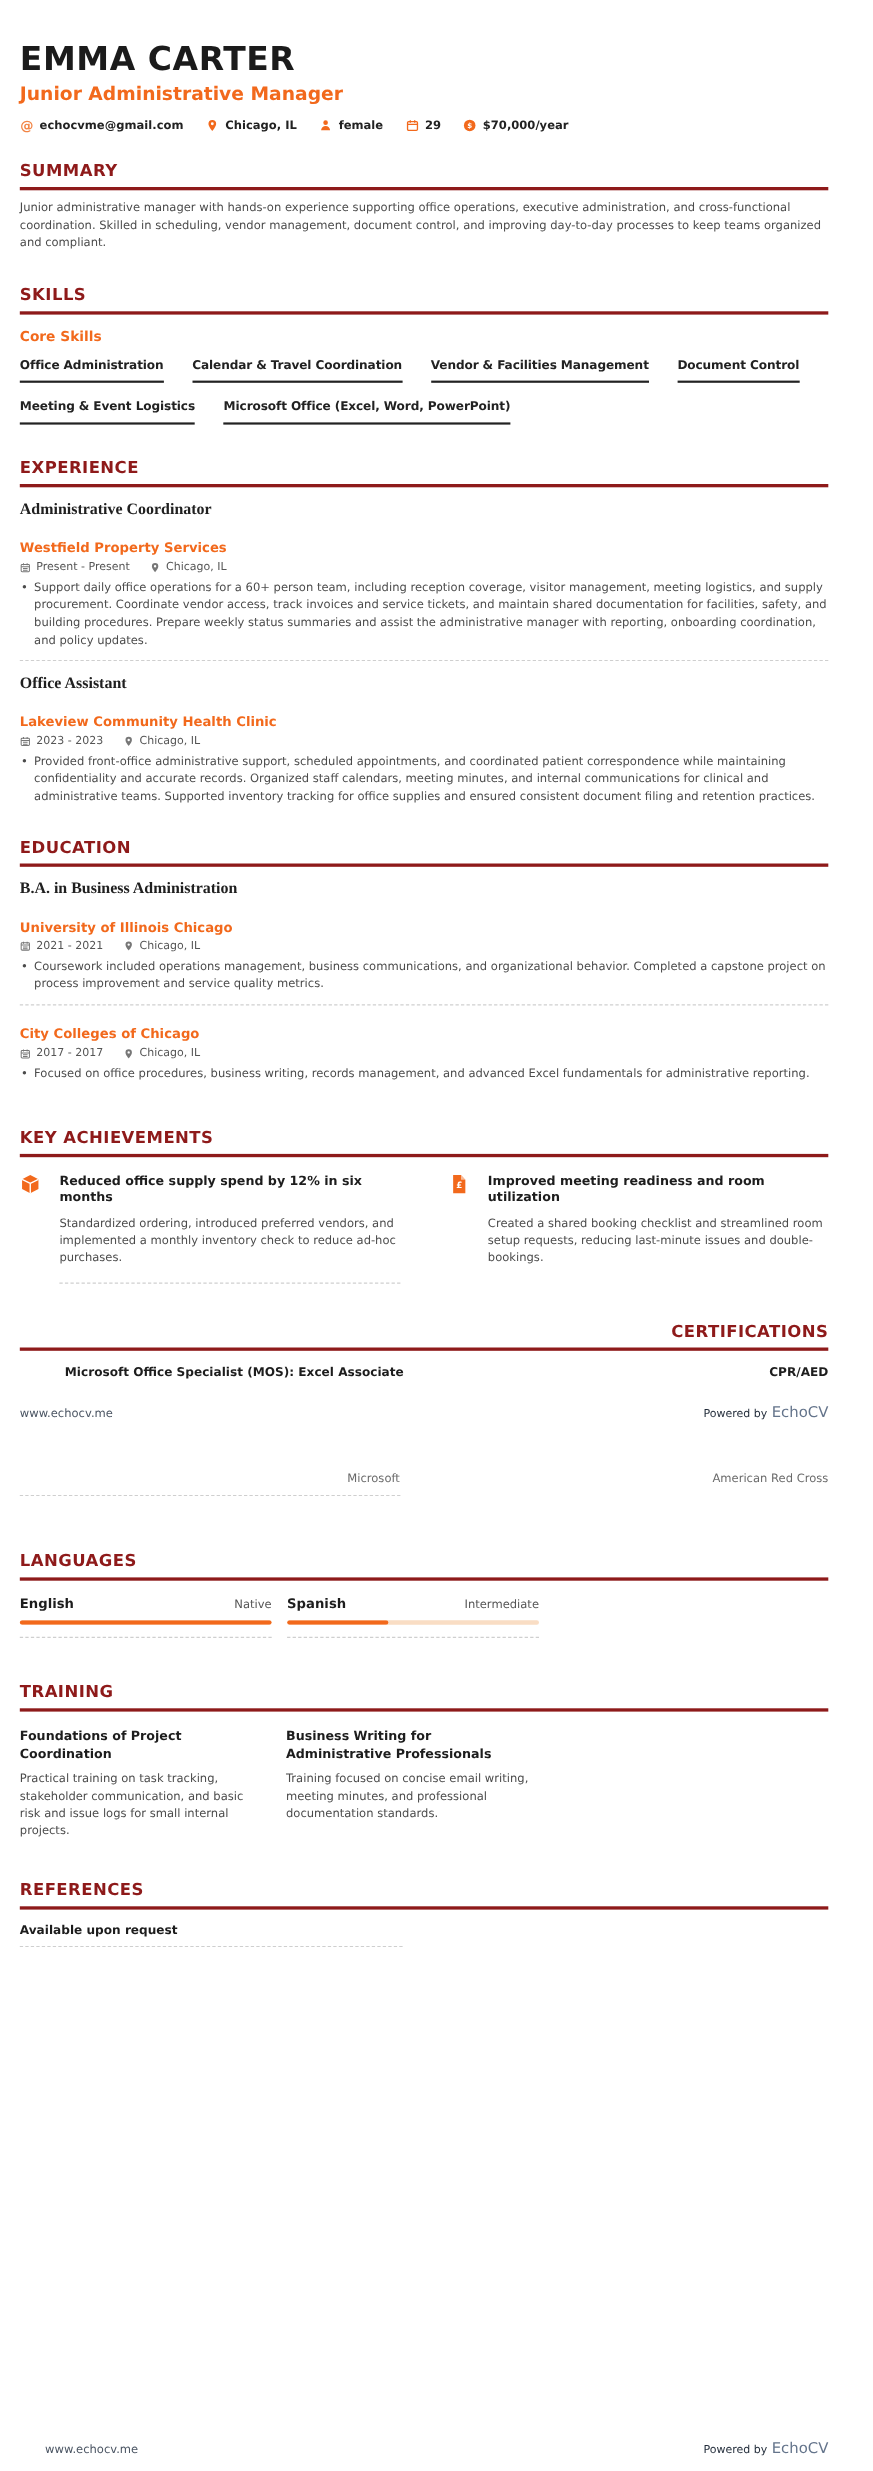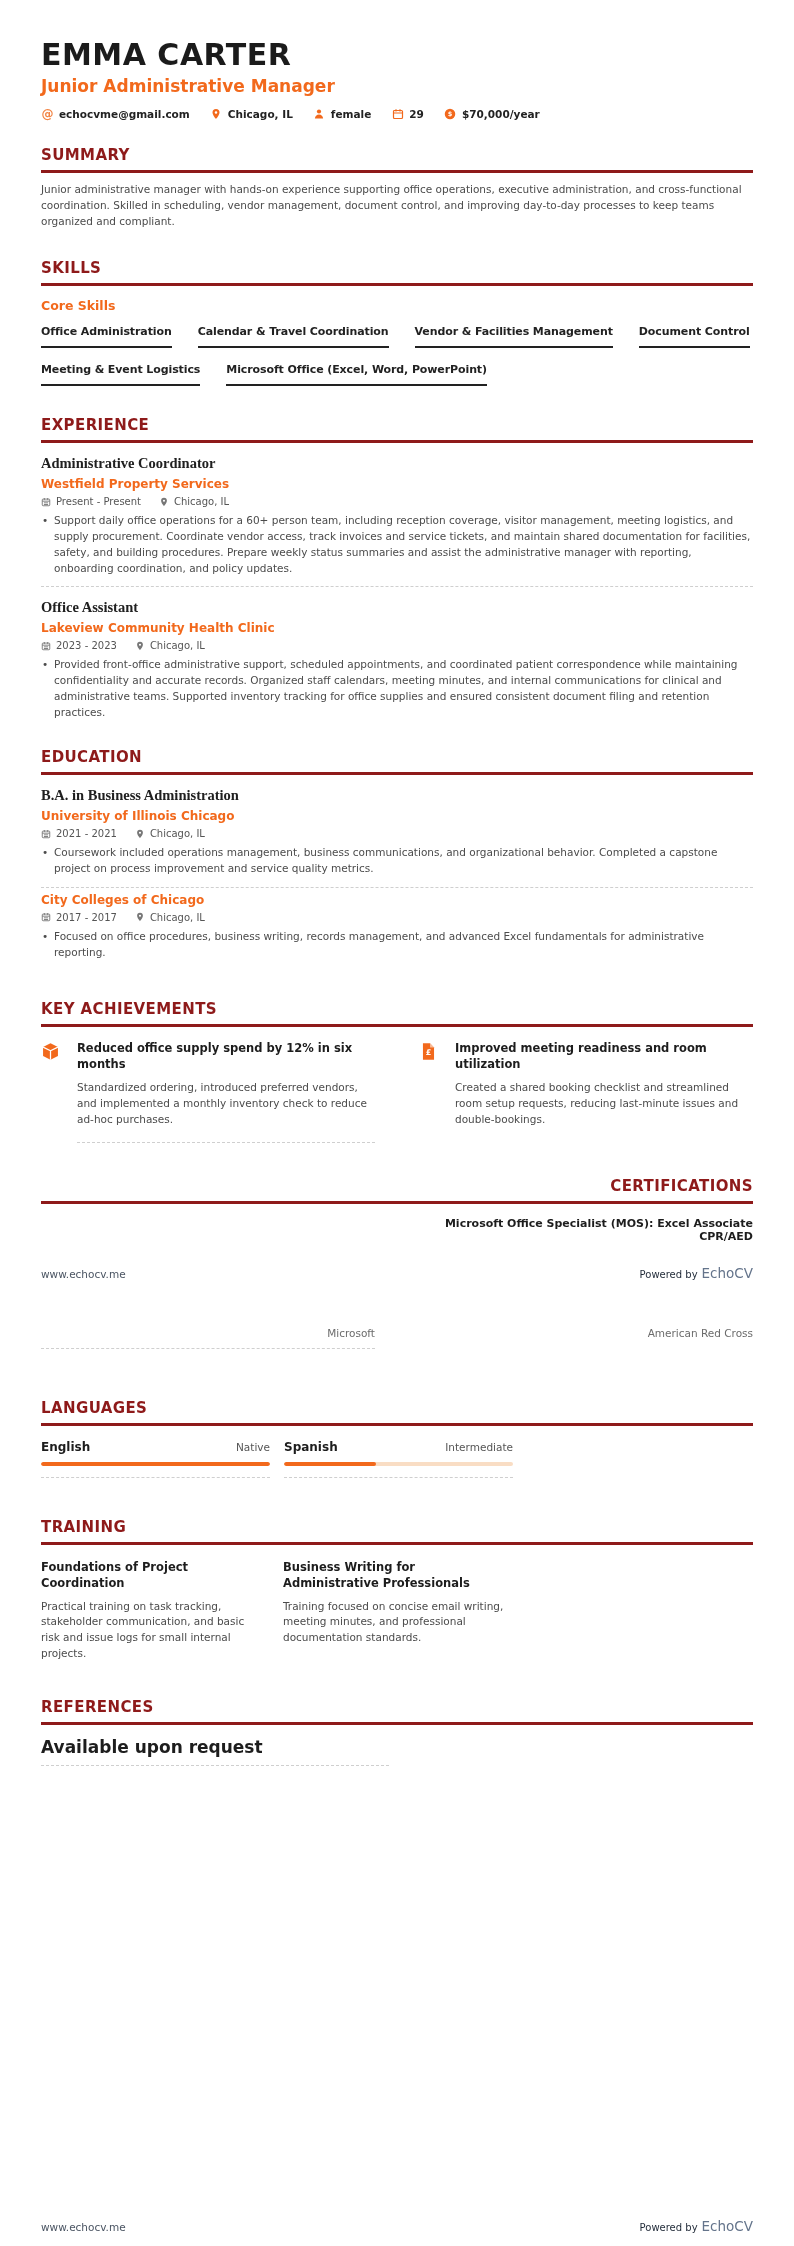--- a/index.html
+++ b/index.html
@@ -12,21 +12,21 @@
     --meta:#555;
     --dash:#cfcfcf;
   }
   *{margin:0;padding:0;box-sizing:border-box;}
   html,body{background:#ffffff;}
   body{font-family:"DejaVu Sans","Liberation Sans",sans-serif;color:var(--ink);}
   .page{
     position:relative;
     width:794px;height:2246px;
     margin:0 auto;background:#fff;
-    padding:38px 41px 0 41px;
+    padding:38px 41px 0 18px;
     overflow:hidden;
   }
   
   .name{font-size:30px;font-weight:800;letter-spacing:.5px;color:#1b1b1b;line-height:1.1;}
   .jobtitle{margin-top:5px;font-size:17px;font-weight:700;color:var(--orange);}
   .contacts{margin-top:11px;display:flex;align-items:center;gap:20px;font-size:10.5px;font-weight:700;color:#222;}
   .contact{display:inline-flex;align-items:center;gap:5px;}
   .cicon{display:inline-flex;align-items:center;justify-content:center;width:13px;height:13px;}
   .cicon svg{width:12px;height:12px;display:block;}
   .at-glyph{color:#f28444;font-size:12px;font-weight:700;line-height:1;}
@@ -50,37 +50,37 @@
   .para{margin-top:9px;}
   
   .group-label{margin-top:12px;font-size:12.5px;font-weight:700;color:var(--orange);}
   .skill-list{margin-top:12px;display:flex;flex-wrap:wrap;column-gap:26px;row-gap:15px;max-width:712px;}
   .skill{
     font-size:11px;font-weight:700;color:#222;letter-spacing:-0.1px;
     padding-bottom:8px;border-bottom:2px solid #222;
   }
   
   .item-title{margin-top:12px;font-size:14.5px;font-weight:700;color:#202020;font-family:Liberation Serif, serif;}
-  .item-org{margin-top:5px;font-size:12px;font-weight:700;color:var(--orange);}
+  .item-org{margin-top:19px;font-size:12px;font-weight:700;color:var(--orange);}
   .meta{margin-top:5px;display:flex;align-items:center;gap:18px;font-size:10px;color:var(--meta);}
   .meta-chunk{display:inline-flex;align-items:center;gap:5px;}
   .meta-chunk svg{width:10px;height:10px;display:block;}
   .bullet{position:relative;padding-left:13px;margin-top:6px;}
   .bullet::before{content:"•";position:absolute;left:1px;top:0;color:var(--body);}
   .dashed{border-bottom:1px dashed var(--dash);}
   .entry-divider{margin-top:10px;margin-bottom:2px;}
   
   .ach-grid{margin-top:14px;display:grid;grid-template-columns:1fr 1fr;column-gap:44px;}
   .ach-item{display:grid;grid-template-columns:24px 1fr;column-gap:12px;align-items:start;}
   .ach-icon svg{width:19px;height:19px;display:block;margin-top:1px;}
   .ach-title{font-size:11.5px;font-weight:700;line-height:1.35;color:#1d1d1d;}
   .ach-text{margin-top:8px;font-size:10.5px;line-height:1.5;color:var(--body);}
   .ach-underline{border-bottom:1px dashed var(--dash);padding-bottom:14px;}
   
-  .cert-grid{margin-top:13px;display:grid;grid-template-columns:1fr;column-gap:37px;}
+  .cert-grid{margin-top:13px;display:grid;grid-template-columns:1fr 1fr;column-gap:37px;}
   .cert-name{font-size:11px;font-weight:700;color:#1d1d1d;}
   .issuer-grid{margin-top:46px;display:grid;grid-template-columns:1fr 1fr;column-gap:44px;}
   .issuer{font-size:10.5px;color:#6b6b6b;}
   .issuer-underlined{padding-bottom:9px;border-bottom:1px dashed var(--dash);}
   
   .page-footer{display:flex;justify-content:space-between;align-items:baseline;}
   .page-footer.inline-footer{margin-top:22px;}
   .page-footer.bottom-footer{position:absolute;left:41px;right:41px;bottom:12px;}
   .site-link{font-size:10.5px;color:#4b5563;text-decoration:none;}
   .powered{display:inline-flex;align-items:baseline;gap:4px;}
@@ -94,21 +94,21 @@
   .lang-level{font-size:10.5px;color:var(--meta);}
   .lang-bar{margin-top:8px;height:4px;border-radius:2px;background:var(--bar-bg);overflow:hidden;}
   .lang-fill{height:100%;border-radius:2px;background:var(--orange);}
   .lang-dash{margin-top:11px;border-bottom:1px dashed var(--dash);}
   
   .train-row{margin-top:14px;display:flex;gap:18px;}
   .train-cell{width:224px;}
   .train-title{font-size:11.5px;font-weight:700;line-height:1.4;color:#1d1d1d;}
   .train-text{margin-top:8px;font-size:10.5px;line-height:1.5;color:var(--body);}
   
-  .ref-text{margin-top:12px;font-size:17px;font-weight:700;color:#1d1d1d;}
+  .ref-text{margin-top:12px;font-size:11px;font-weight:700;color:#1d1d1d;}
   .ref-dash{margin-top:8px;width:348px;border-bottom:1px dashed var(--dash);}
 </style>
 </head>
 <body>
 
 <div class="page">
 
   <header>
     <h1 class="name">EMMA CARTER</h1>
     <div class="jobtitle">Junior Administrative Manager</div>

